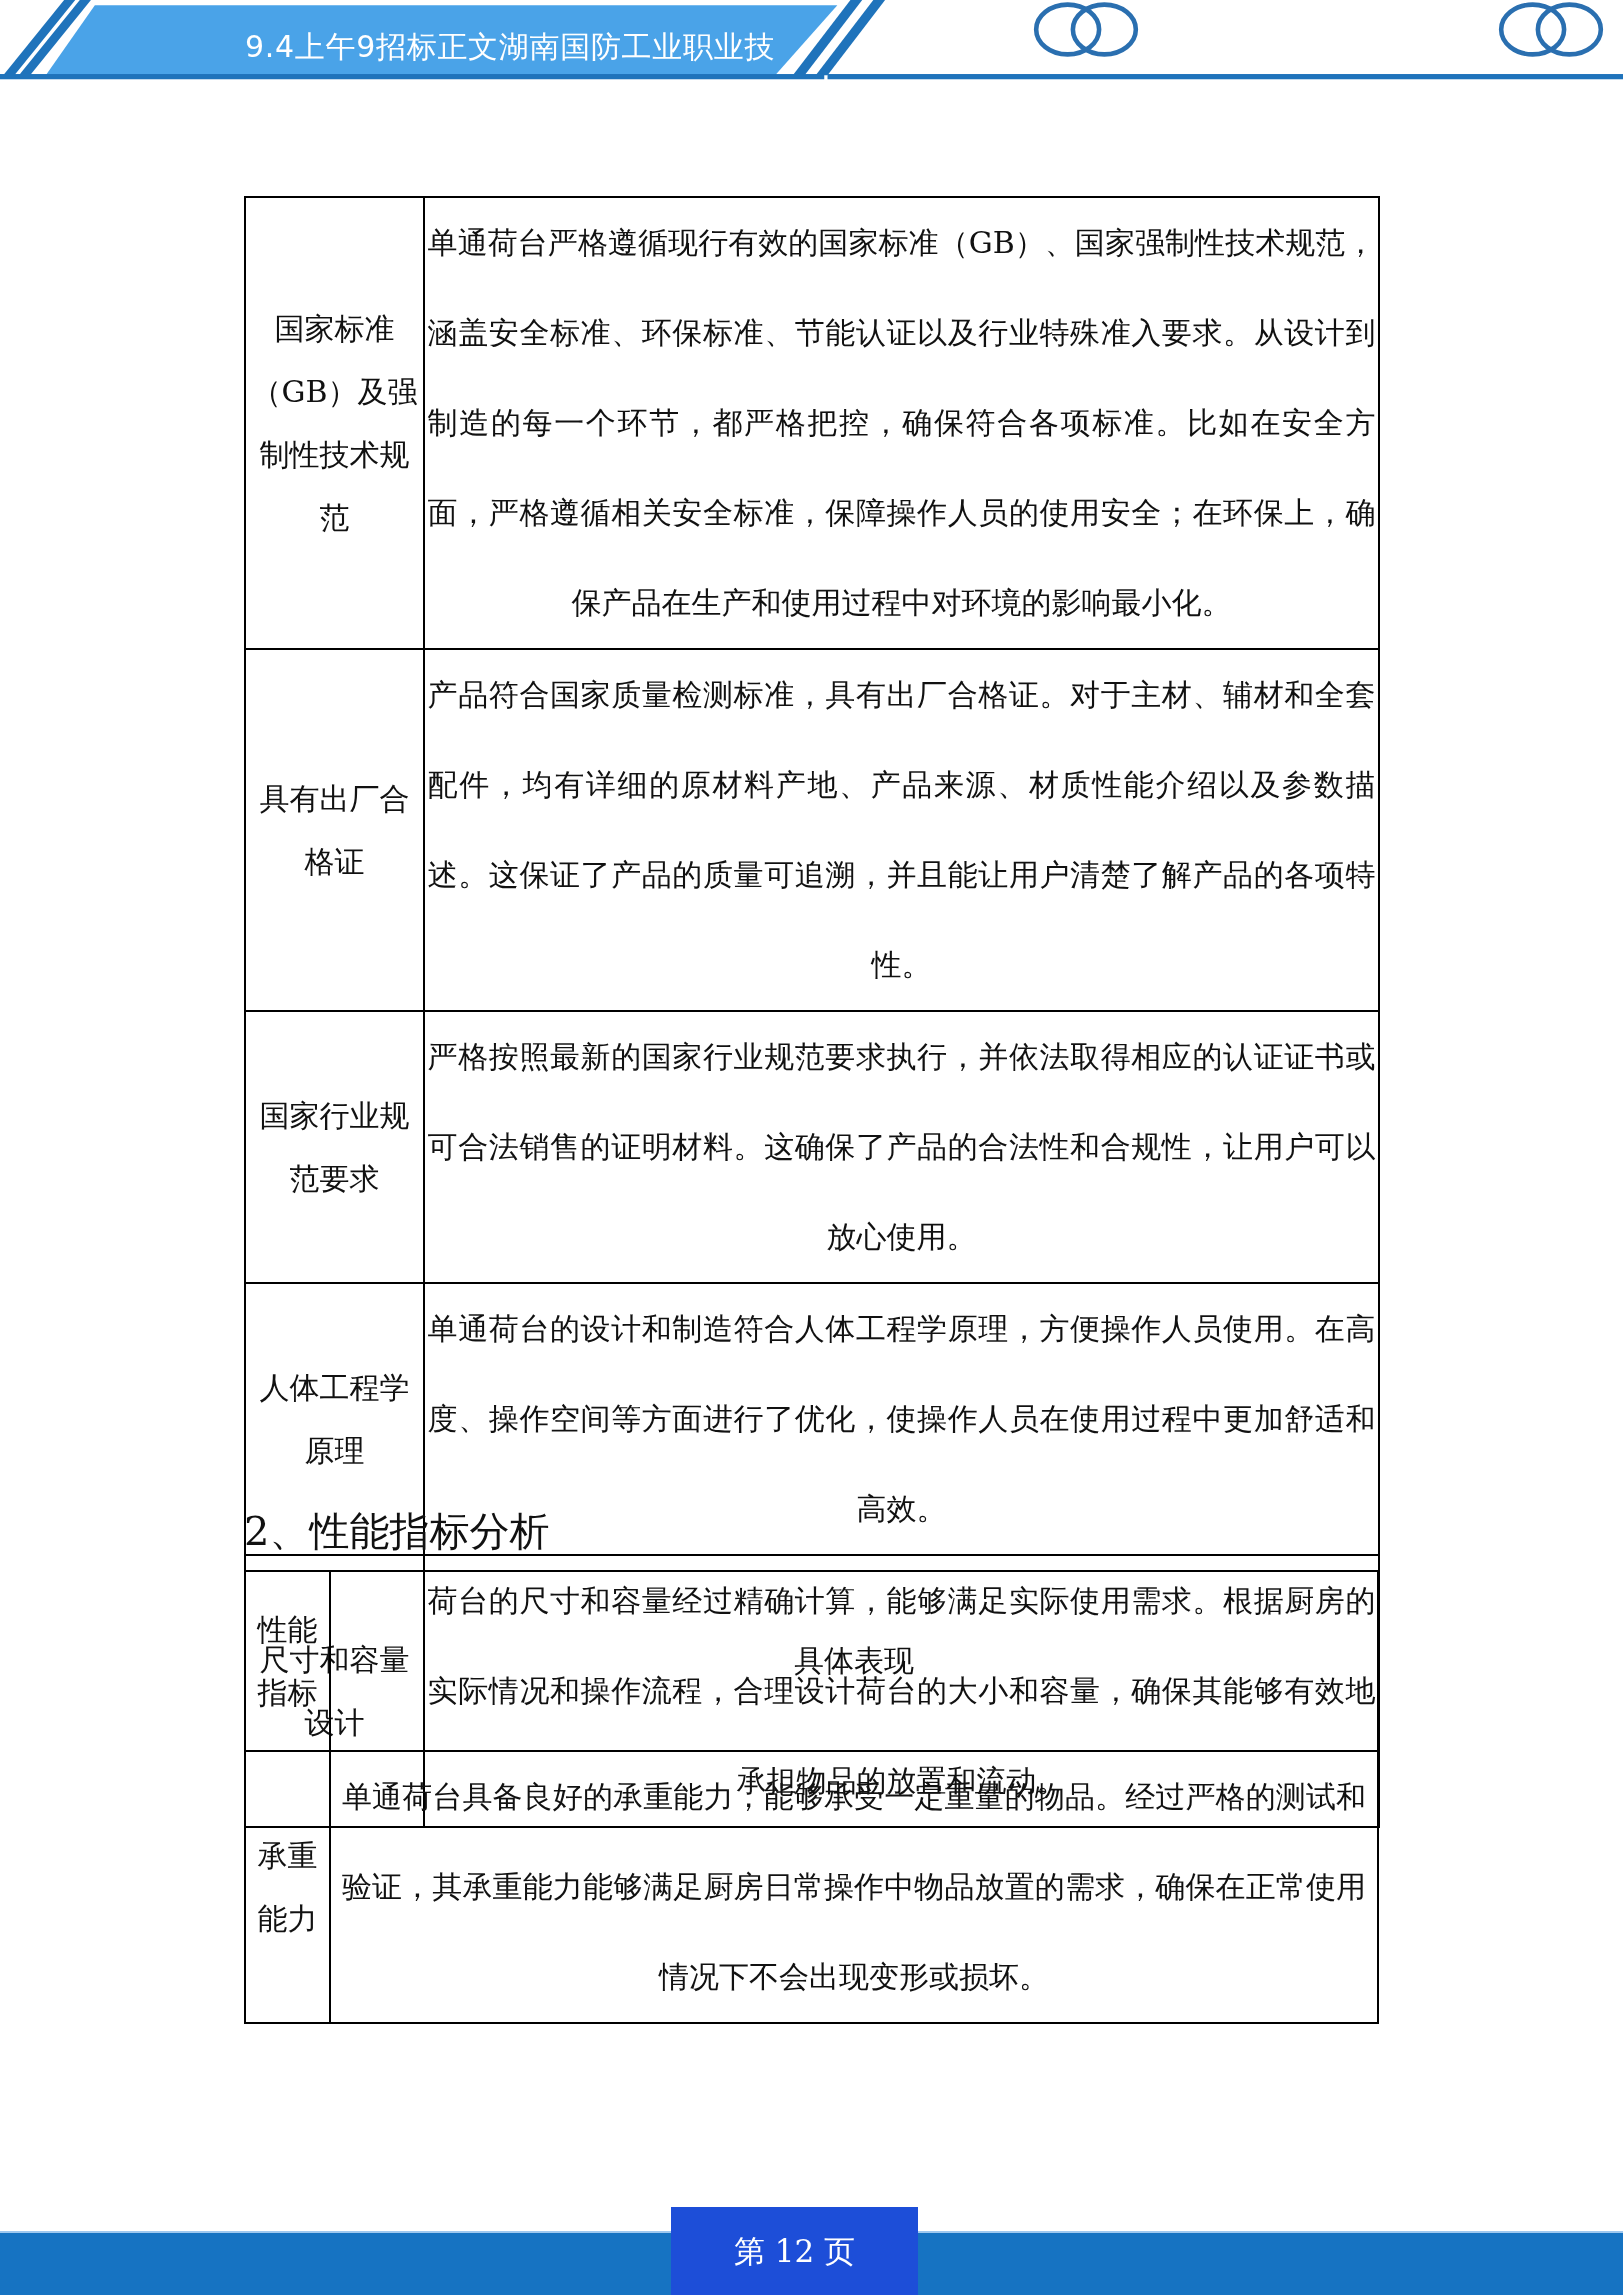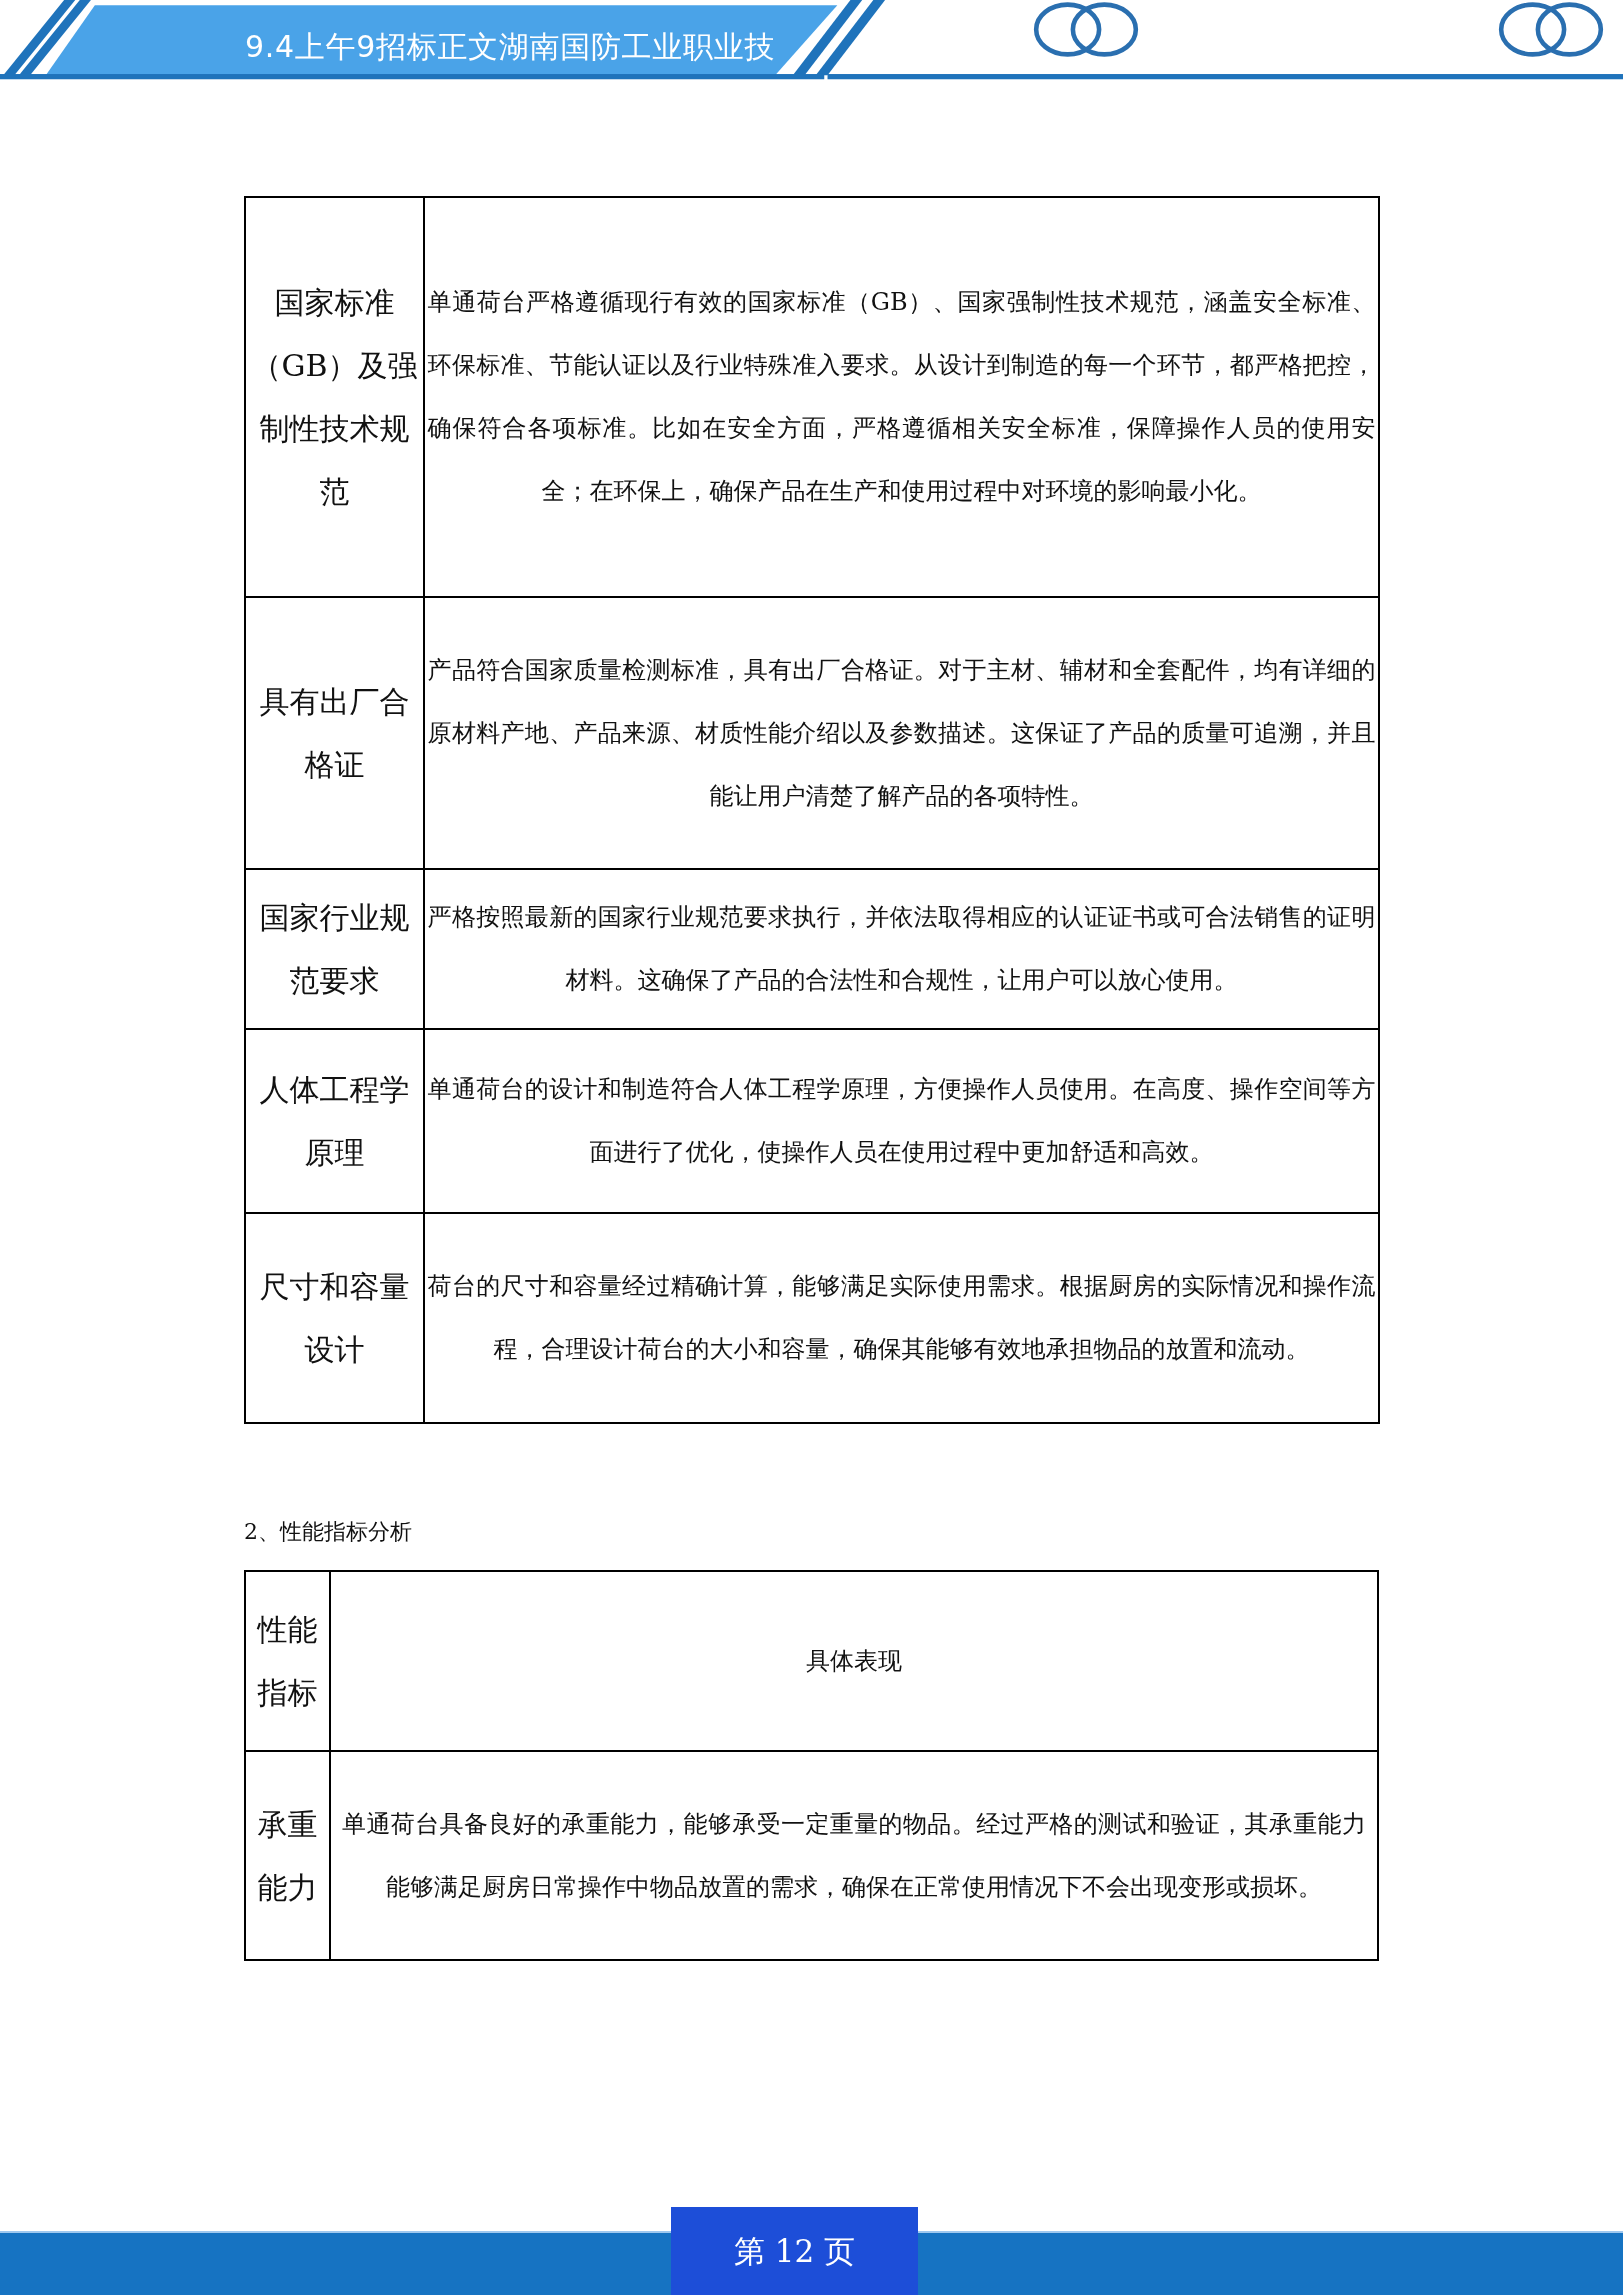--- a/index.html
+++ b/index.html
@@ -21,28 +21,28 @@
   .logo { position: absolute; top: 13px; width: 118px; height: 59px; }
   
   table { border-collapse: collapse; position: absolute; table-layout: fixed; }
   td { border: 2.6px solid #000000; vertical-align: middle; padding: 0; }
   .t1 { left: 244px; top: 196px; width: 1133px; }
   .t2 { left: 244px; top: 1570px; width: 1133px; }
   .label-cell {
     text-align: center; font-size: 30px; line-height: 63px; padding: 0 1px;
   }
   .body-cell {
-    text-align: center; font-size: 24px; line-height: 63px;
+    text-align: center; font-size: 30px; line-height: 90px;
     padding: 0 2.6px; text-align-last: center;
   }
   .body-cell span.p { display: block; text-align: justify; text-align-last: center; }
   .t2 .label-cell { line-height: 63px; padding: 0 2.6px; }
   .t2 .body-cell { padding: 0 11px; }
   .section-heading {
-    position: absolute; left: 244px; top: 1512px; font-size: 22px; line-height: 39px;
+    position: absolute; left: 244px; top: 1512px; font-size: 40px; line-height: 39px;
   }
   
   .footer-band {
     position: absolute; left: 0; top: 2231px; width: 1623px; height: 64px;
     background: #1673c2; border-top: 2px solid #9fc8ef;
   }
   .footer-page {
     position: absolute; left: 671px; top: 2207px; width: 247px; height: 88px;
     background: #1d4ed8; color: #ffffff; text-align: center;
     font-size: 31px; line-height: 88px;

